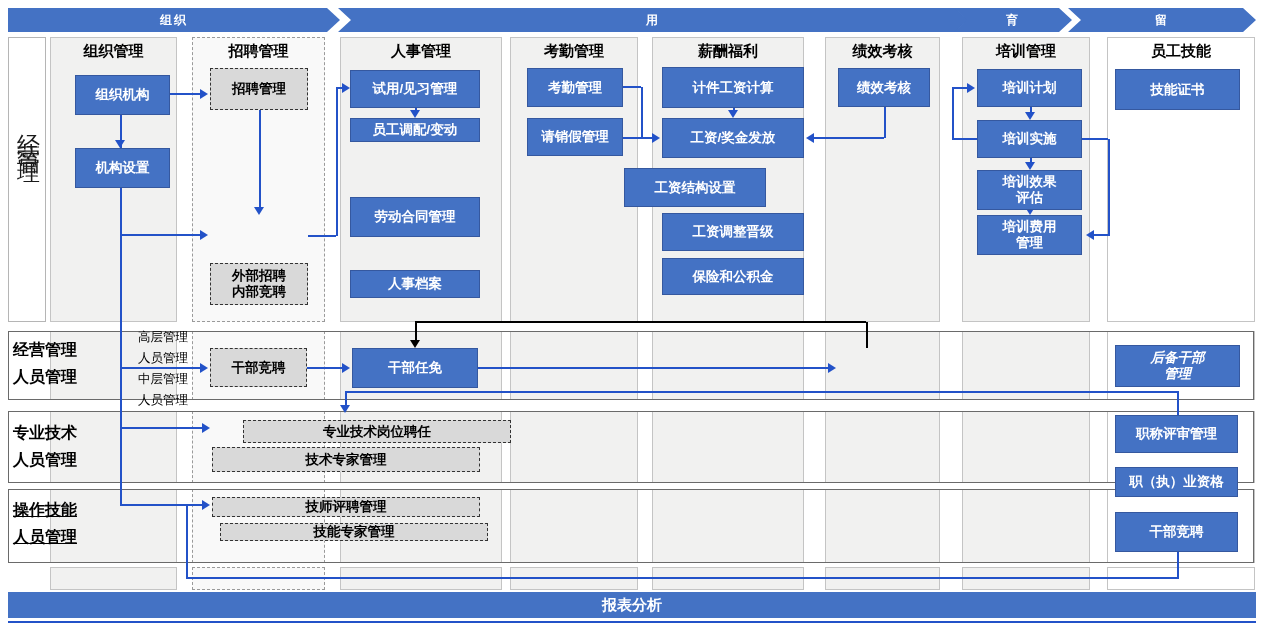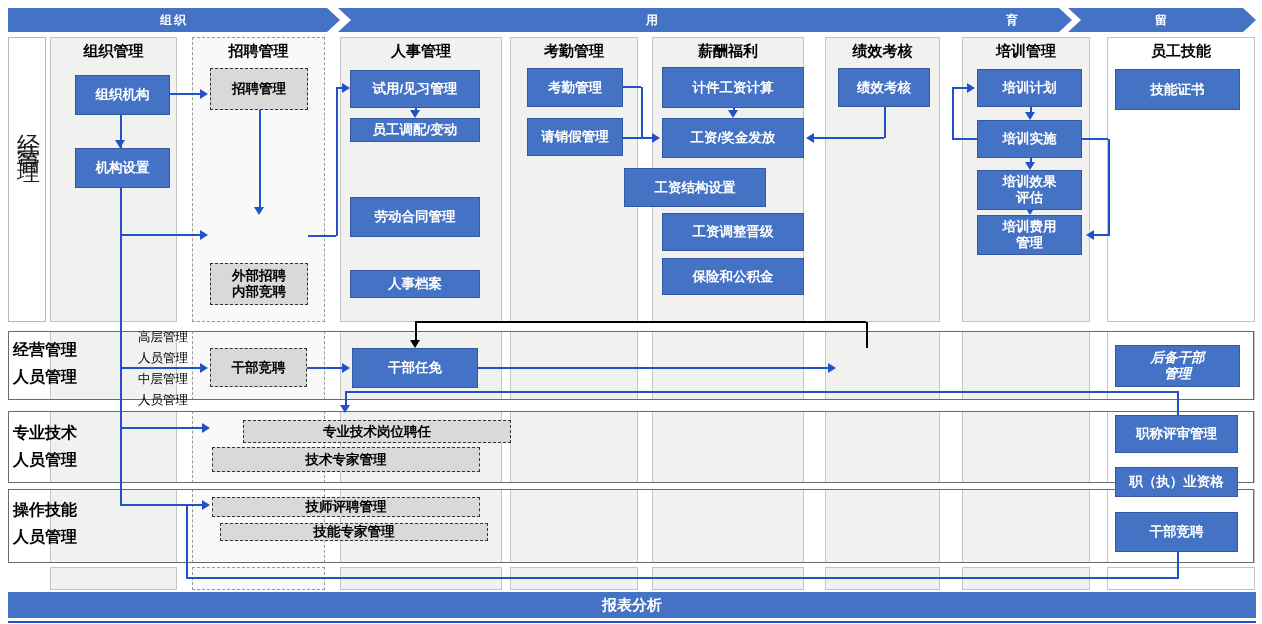--- a/index.html
+++ b/index.html
@@ -70,21 +70,21 @@
   <div class="colhead" style="left:510px;width:128px;">考勤管理</div>
   <div class="colhead" style="left:652px;width:152px;">薪酬福利</div>
   <div class="colhead" style="left:825px;width:115px;">绩效考核</div>
   <div class="colhead" style="left:962px;width:128px;">培训管理</div>
   <div class="colhead" style="left:1107px;width:148px;">员工技能</div>
 
   <div class="rowlab" style="top:336px;">经营管理
 人员管理</div>
   <div class="rowlab" style="top:419px;">专业技术
 人员管理</div>
-  <div class="rowlab" style="top:496px;">操作技能
+  <div class="rowlab" style="top:496px;text-decoration:underline;">操作技能
 人员管理</div>
   <div class="note">高层管理
 人员管理
 中层管理
 人员管理</div>
 
   <div class="bb" style="left:75px;top:148px;width:95px;height:40px;">机构设置</div>
   <div class="bb" style="left:75px;top:75px;width:95px;height:40px;">组织机构</div>
   <div class="bb" style="left:350px;top:70px;width:130px;height:38px;">试用/见习管理</div>
   <div class="bb" style="left:350px;top:118px;width:130px;height:24px;">员工调配/变动</div>

